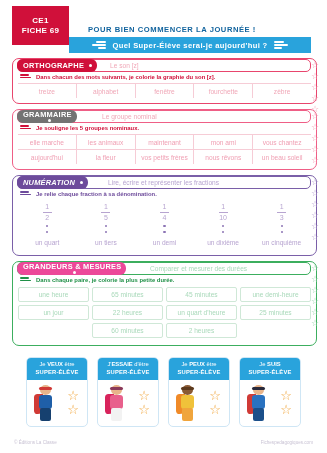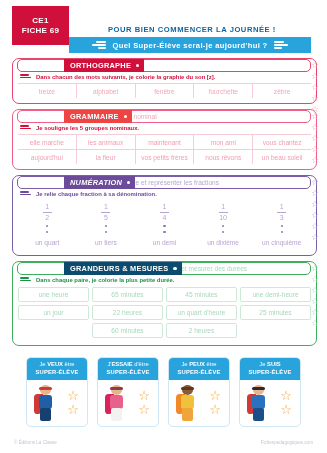--- a/index.html
+++ b/index.html
@@ -16,21 +16,21 @@
   .fiche-badge {
     position: absolute; left: 12px; top: 6px;
     width: 57px; height: 39px;
     background: #d0103a; color: #fff;
     display: flex; flex-direction: column;
     align-items: center; justify-content: center;
     font-weight: bold; font-size: 8px; line-height: 1.25;
     letter-spacing: .3px;
   }
   .header-title {
-    position: absolute; left: 108px; top: 25px;
+    position: absolute; left: 88px; top: 25px;
     color: #12649e; font-weight: bold; font-size: 7.6px;
     letter-spacing: .55px; white-space: nowrap;
   }
   .header-ribbon {
     position: absolute; left: 69px; top: 37px;
     width: 242px; height: 16px;
     background: #29a3dc; color: #fff;
     display: flex; align-items: center; justify-content: center;
     font-weight: bold; font-size: 7.6px; letter-spacing: .35px;
   }
@@ -47,23 +47,23 @@
   .section { position: relative; margin: 0 10px 5px 12px; }
   .sec-body {
     border: 1.2px solid; border-radius: 7px;
     padding: 13px 5px 5px 5px; position: relative;
     background: #fff;
   }
   .sec-tab {
     position: absolute; left: 4px; top: -0px;
     display: flex; align-items: center;
     height: 13px; padding: 0 5px 0 6px;
-    border-radius: 0; color: #fff;
+    border-radius: 6px; color: #fff;
     font-weight: bold; font-size: 7.4px; letter-spacing: .25px;
-    z-index: 3; white-space: nowrap; margin-left: 47px;
+    z-index: 3; white-space: nowrap;
   }
   .sec-tab .dot {
     width: 3.2px; height: 3.2px; border-radius: 50%;
     background: #fff; margin-left: 5px;
   }
   .sec-topline {
     position: absolute; left: 4px; right: 5px; top: 0;
     height: 13px; border: 1.1px solid; border-radius: 5px;
     display: flex; align-items: center;
     padding-left: 0;
@@ -94,21 +94,21 @@
   
   .sec-ortho .sec-body { border-color: #e8456d; }
   .sec-ortho .sec-tab { background: #d0103a; }
   .sec-ortho .sec-topline { border-color: #e8456d; }
   .sec-ortho .sec-obj { color: #f0a8b8; }
   .sec-ortho .consigne { color: #d0103a; }
   .sec-ortho .arrow i { background: #d0103a; }
 
   
   .sec-gram .sec-body { border-color: #ef5e86; }
-  .sec-gram .sec-tab { background: #ef4444; }
+  .sec-gram .sec-tab { background: #737373; flex-direction: column; }
   .sec-gram .sec-topline { border-color: #ef5e86; }
   .sec-gram .sec-obj { color: #f0a8b8; }
   .sec-gram .consigne { color: #d0103a; }
   .sec-gram .arrow i { background: #d0103a; }
   .sec-gram .cell { color: #f0a0b4; }
 
   
   .sec-num .sec-body { border-color: #7a5fa8; }
   .sec-num .sec-tab { background: #6d4b9b; font-style: italic; }
   .sec-num .sec-topline { border-color: #7a5fa8; }
@@ -128,21 +128,21 @@
   .dot-row .d { flex:1; display:flex; justify-content:center; }
   .dot-row .d b {
     display:block; width:2.2px; height:2.2px; border-radius:50%;
     background:#8c74b5;
   }
   .denoms { display:flex; padding-top: 1px; }
   .denoms .cell { color:#b7a4d0; font-size:6.6px; }
 
   
   .sec-gm .sec-body { border-color: #3cae5e; }
-  .sec-gm .sec-tab { background: #0c4a6e; }
+  .sec-gm .sec-tab { background: #ec4899; flex-direction: column; }
   .sec-gm .sec-topline { border-color: #3cae5e; }
   .sec-gm .sec-obj { color: #a9d9ba; }
   .sec-gm .consigne { color: #1f9047; }
   .sec-gm .arrow i { background: #1f9047; }
   .box-row { display:flex; gap:3px; padding: 1.5px 0; }
   .box {
     flex:1; border: .8px solid #cfe8d7; border-radius: 2px;
     text-align:center; font-size:6.6px; color:#a9d9ba;
     padding: 3px 1px;
   }

